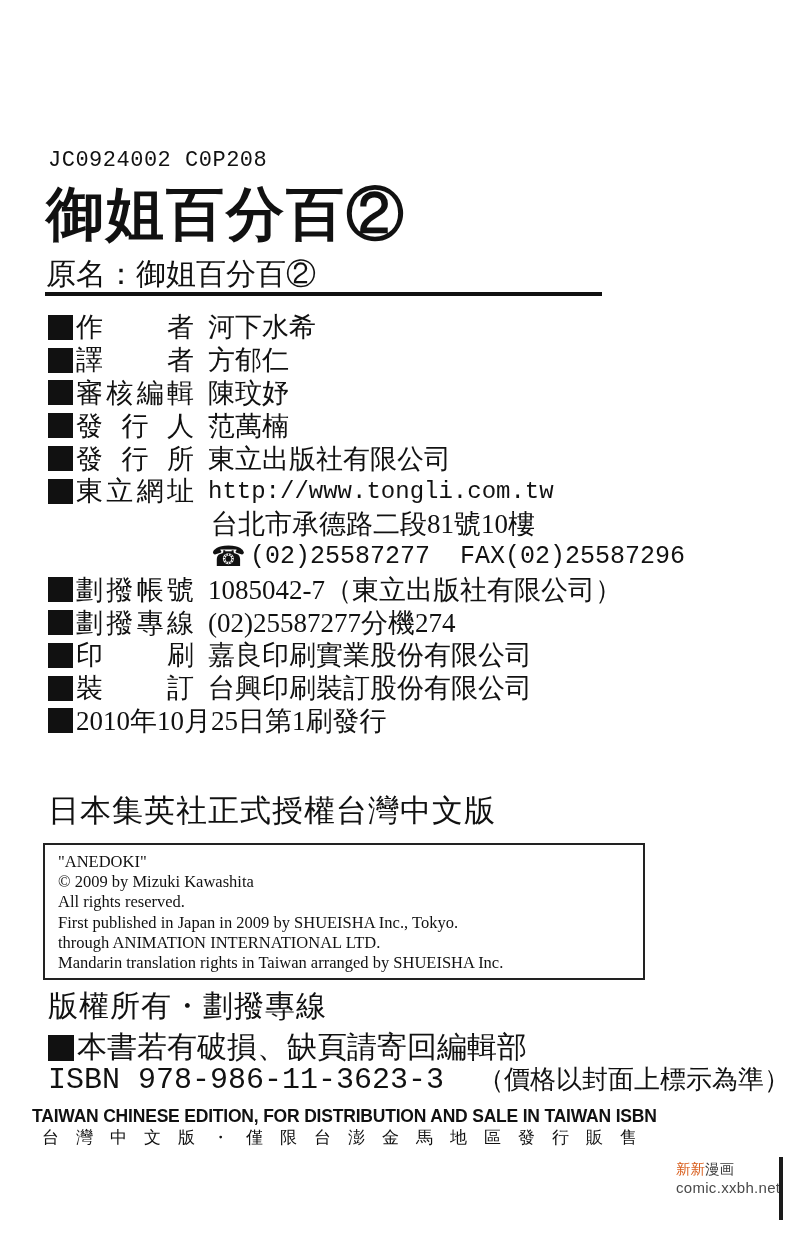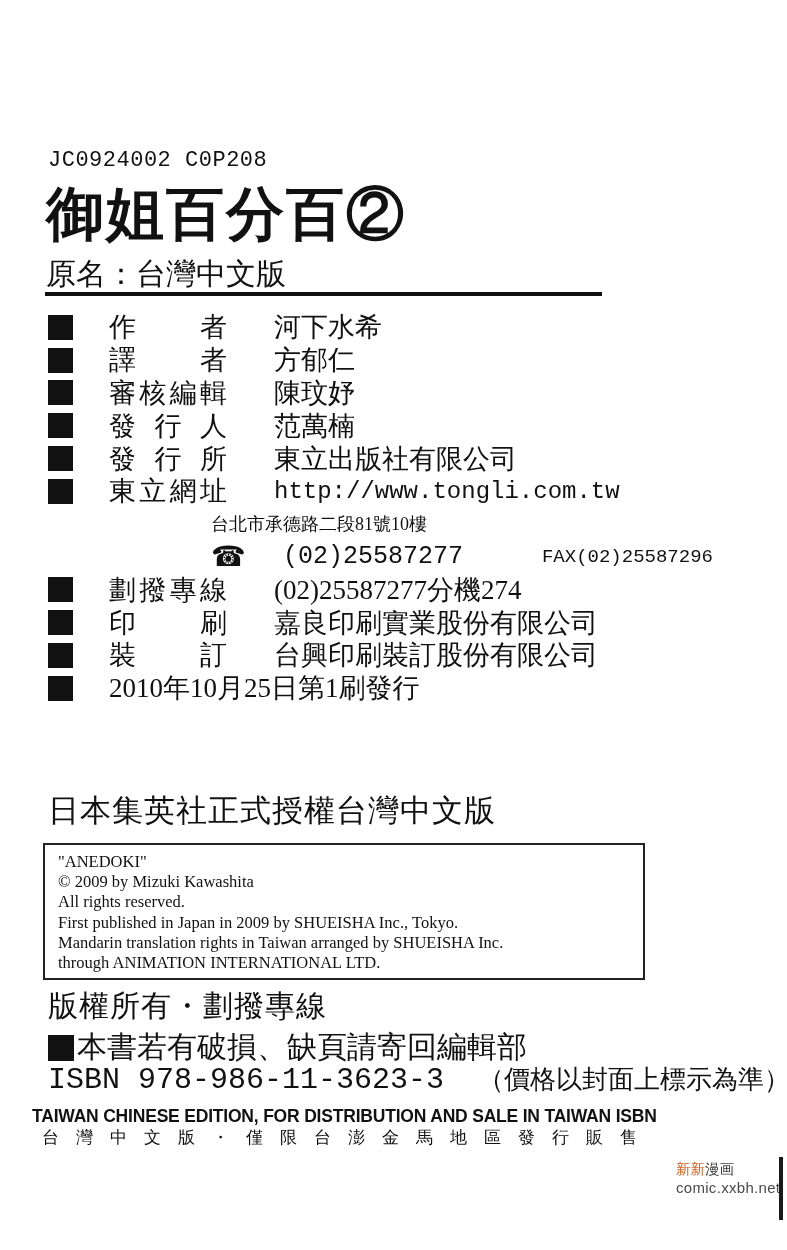--- a/index.html
+++ b/index.html
@@ -12,33 +12,33 @@
   .mono { font-family:"Liberation Mono","DejaVu Sans Mono",monospace; }
 
   
   .reg-code { position:absolute; left:48px; top:148px; font-size:22px; letter-spacing:0.5px; white-space:nowrap; }
   .book-title { position:absolute; left:46px; top:176px; font-size:58px; font-weight:700; letter-spacing:2px; white-space:nowrap; }
   .orig-title { position:absolute; left:46px; top:254px; font-size:30px; white-space:nowrap; }
   .title-rule { position:absolute; left:45px; top:292px; width:557px; height:4px; background:#111; }
 
   
   .credits { position:absolute; left:48px; top:311px; width:710px; }
-  .crow { display:flex; align-items:center; height:32.8px; white-space:nowrap;gap:33px; }
+  .crow { display:flex; align-items:center; height:32.8px; white-space:nowrap; }
   .bullet { display:inline-block; width:25px; height:25px; background:#111; flex:0 0 25px; }
   .clabel {
     display:inline-block; width:118px; margin-left:3px; font-size:27px;
     text-align:justify; text-align-last:justify; flex:0 0 118px;
   }
   .cvalue { margin-left:14px; font-size:27px; }
   .cvalue.mono { font-size:24px; letter-spacing:0px; }
-  .ccont { padding-left:163px; font-size:18px; }
+  .ccont { padding-left:163px; font-size:27px; }
   .phone-row { padding-left:163px; display:flex; align-items:center; }
   .phone-glyph { font-size:28px; margin-right:4px; }
   .phone-num { font-size:25px; }
-  .fax-num { font-size:19px; margin-left:46px;text-align:right; }
+  .fax-num { font-size:25px; margin-left:30px;text-align:right; }
   .date-row .cdate { margin-left:3px; font-size:27px; }
 
   
   .authorized { position:absolute; left:48px; top:790px; font-size:31px; letter-spacing:1px; white-space:nowrap; }
 
   
   .license-box {
     position:absolute; left:43px; top:843px; width:602px; height:137px;
     border:2.5px solid #222; box-sizing:border-box; padding:7px 0 0 13px;
   }
@@ -65,21 +65,21 @@
   .wm-url { font-size:15px; line-height:19px; color:#4a4a4a; letter-spacing:0.3px; }
   .scan-bar { position:absolute; left:779px; top:1157px; width:4px; height:66px; background:#1a1a1a; }
 </style>
 </head>
 <body>
 
 <div class="page">
 
   <div class="reg-code mono">JC0924002 C0P208</div>
   <h1 class="book-title" style="margin:0;">御姐百分百②</h1>
-  <div class="orig-title">原名：台灣中文版</div>
+  <div class="orig-title">原名：御姐百分百②</div>
   <div class="title-rule"></div>
 
   <div class="credits">
     <div class="crow">
       <span class="bullet"></span>
       <span class="clabel">作者</span>
       <span class="cvalue">河下水希</span>
     </div>
     <div class="crow">
       <span class="bullet"></span>
@@ -109,20 +109,25 @@
     <div class="crow">
       <span class="ccont">台北市承德路二段81號10樓</span>
     </div>
     <div class="crow phone-row">
       <span class="phone-glyph">☎</span>
       <span class="phone-num mono">(02)25587277</span>
       <span class="fax-num mono">FAX(02)25587296</span>
     </div>
     <div class="crow">
       <span class="bullet"></span>
+      <span class="clabel">劃撥帳號</span>
+      <span class="cvalue">1085042-7（東立出版社有限公司）</span>
+    </div>
+    <div class="crow">
+      <span class="bullet"></span>
       <span class="clabel">劃撥專線</span>
       <span class="cvalue">(02)25587277分機274</span>
     </div>
     <div class="crow">
       <span class="bullet"></span>
       <span class="clabel">印刷</span>
       <span class="cvalue">嘉良印刷實業股份有限公司</span>
     </div>
     <div class="crow">
       <span class="bullet"></span>
@@ -135,22 +140,22 @@
     </div>
   </div>
 
   <div class="authorized">日本集英社正式授權台灣中文版</div>
 
   <div class="license-box">
     <div class="license-line">"ANEDOKI"</div>
     <div class="license-line">© 2009 by Mizuki Kawashita</div>
     <div class="license-line">All rights reserved.</div>
     <div class="license-line">First published in Japan in 2009 by SHUEISHA Inc., Tokyo.</div>
+    <div class="license-line">through ANIMATION INTERNATIONAL LTD.</div>
     <div class="license-line">Mandarin translation rights in Taiwan arranged by SHUEISHA Inc.</div>
-    <div class="license-line">through ANIMATION INTERNATIONAL LTD.</div>
   </div>
 
   <div class="copyright-notice">版權所有・劃撥專線</div>
 
   <div class="damage-notice">
     <span class="bullet"></span>
     <span class="damage-text">本書若有破損、缺頁請寄回編輯部</span>
   </div>
 
   <div class="isbn-row">

